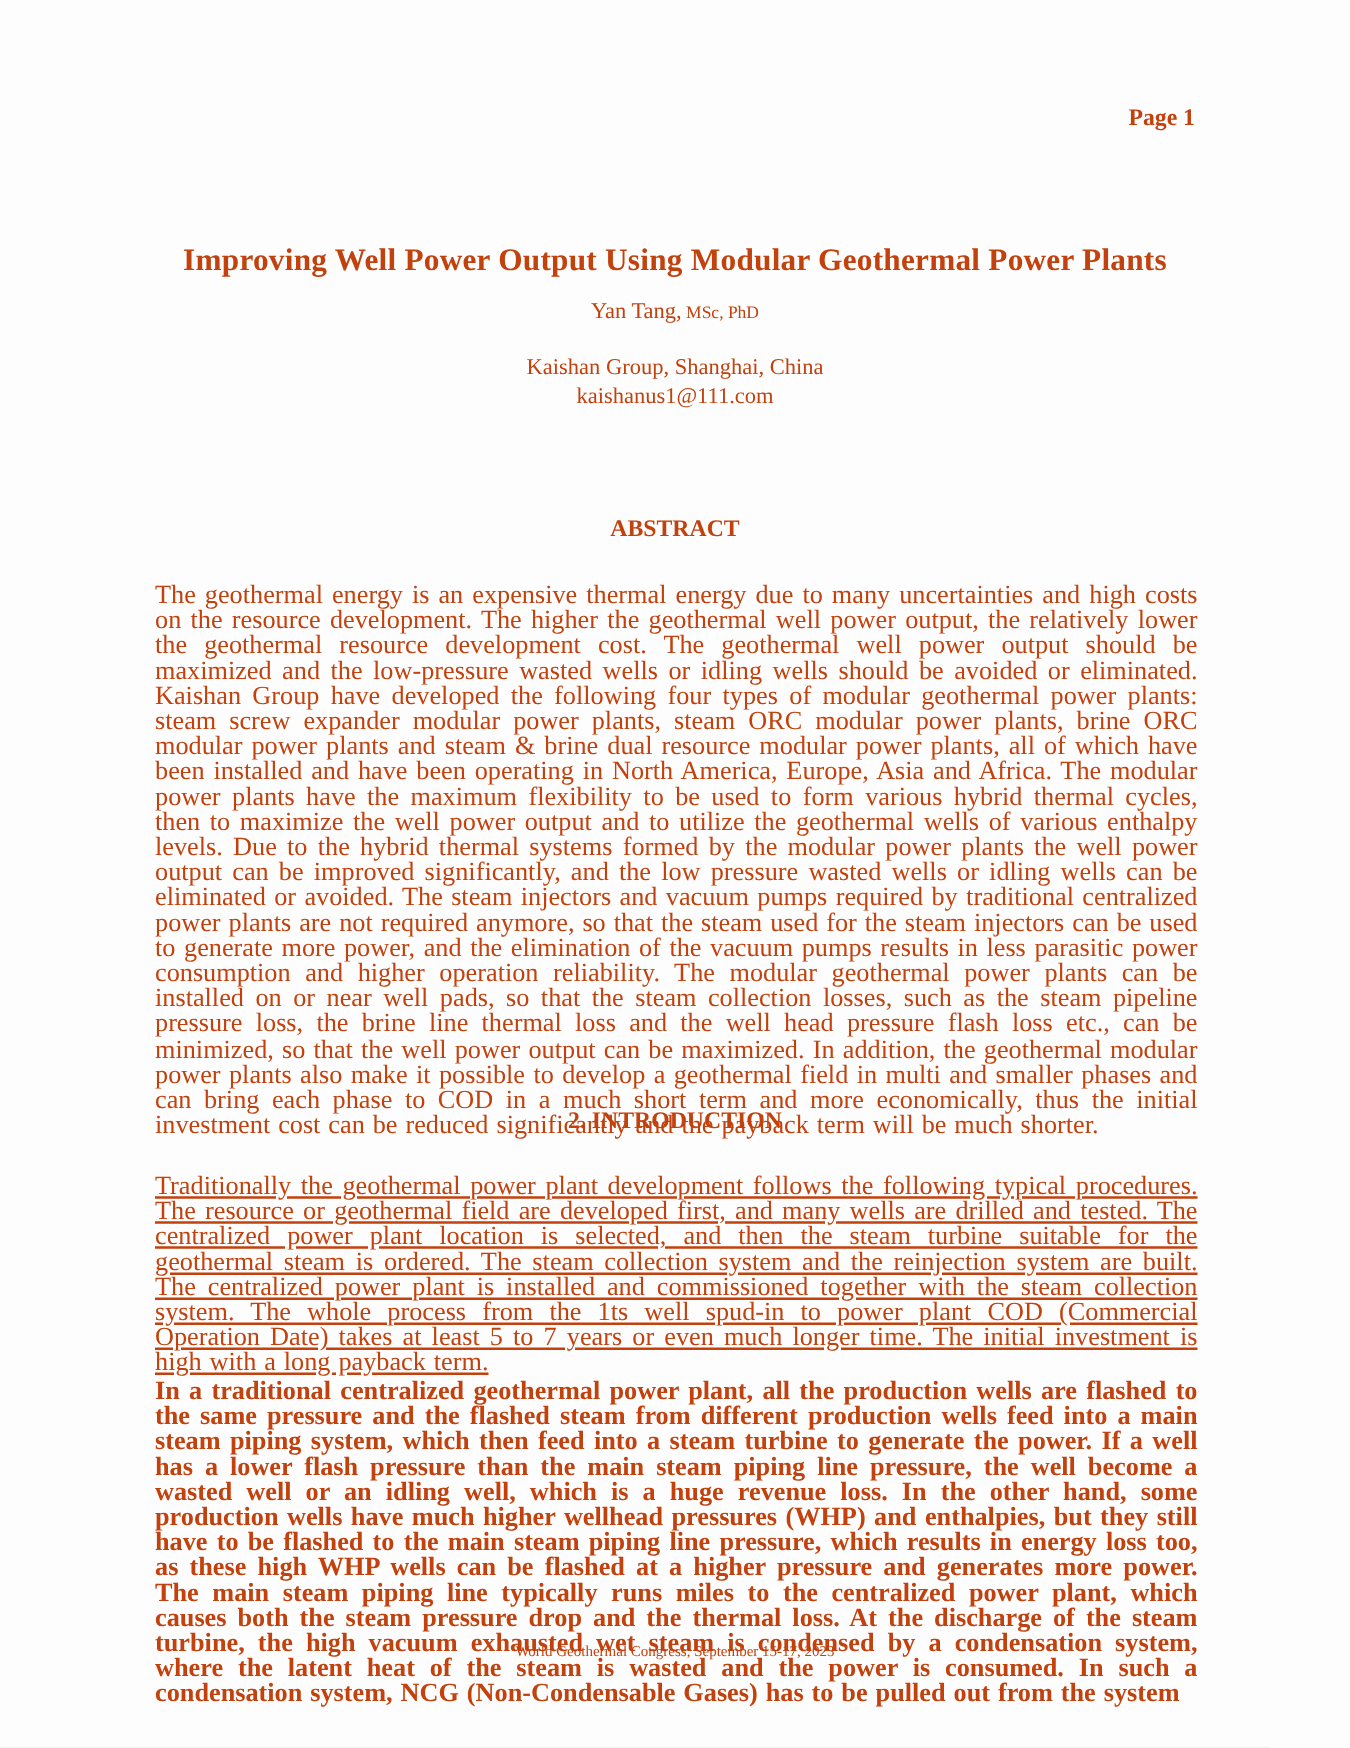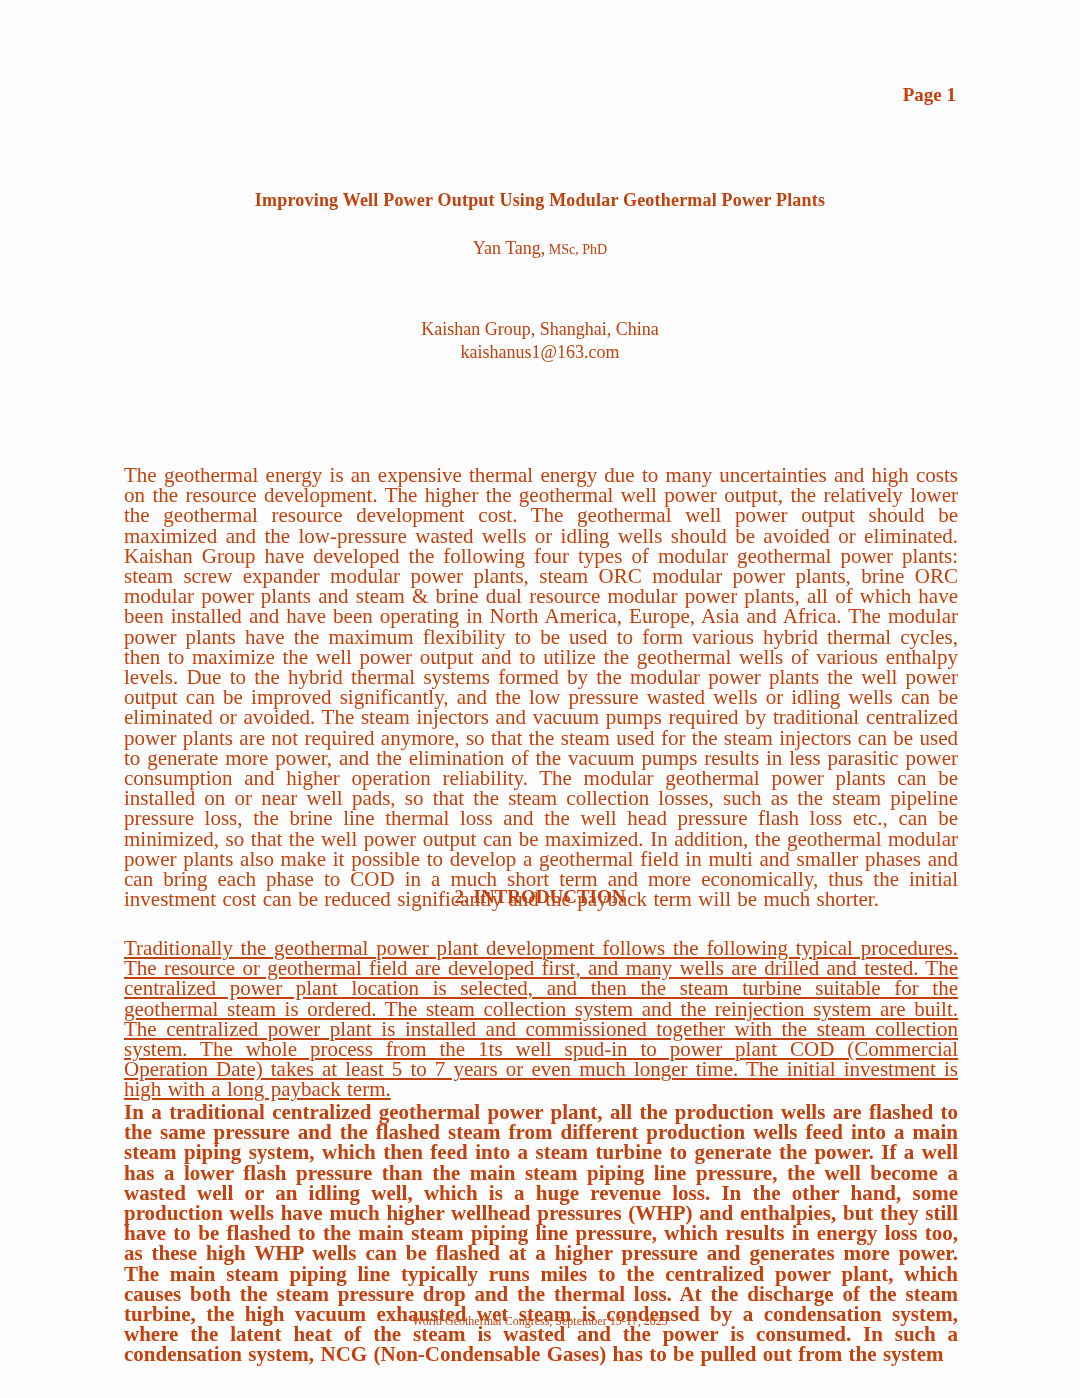--- a/index.html
+++ b/index.html
@@ -23,21 +23,21 @@
     right: 124px;
     font-size: 19px;
     font-weight: bold;
   }
   .title {
     position: absolute;
     top: 178px;
     left: 0;
     width: 100%;
     text-align: center;
-    font-size: 18px;
+    font-size: 25px;
     font-weight: bold;
     letter-spacing: 0.2px;
   }
   .byline {
     position: absolute;
     top: 238px;
     left: 0;
     width: 100%;
     text-align: center;
     font-size: 18px;
@@ -46,21 +46,20 @@
     font-size: 14px;
   }
   .affiliation-block {
     position: absolute;
     top: 282px;
     left: 0;
     width: 100%;
     text-align: center;
     font-size: 18px;
     line-height: 23px;
-    margin-top: 36px;
   }
   .section-heading {
     position: absolute;
     left: 0;
     width: 100%;
     text-align: center;
     font-size: 19px;
     font-weight: bold;
   }
   .abstract-heading { top: 397px; }
@@ -94,23 +93,24 @@
   <div class="page-number">Page 1</div>
 
   <h1 class="title">Improving Well Power Output Using Modular Geothermal Power Plants</h1>
 
   <div class="byline">
     <span>Yan Tang,</span><span class="credentials"> MSc, PhD</span>
   </div>
 
   <div class="affiliation-block">
     <div>Kaishan Group, Shanghai, China</div>
-    <div>kaishanus1@163.com</div>
+    <div>kaishanus1@111.com</div>
   </div>
 
+  <h2 class="section-heading abstract-heading">ABSTRACT</h2>
 
   <p class="body-text abstract-body">The geothermal energy is an expensive thermal energy due to many uncertainties and high costs on the resource development. The higher the geothermal well power output, the relatively lower the geothermal resource development cost. The geothermal well power output should be maximized and the low-pressure wasted wells or idling wells should be avoided or eliminated. Kaishan Group have developed the following four types of modular geothermal power plants: steam screw expander modular power plants, steam ORC modular power plants, brine ORC modular power plants and steam &amp; brine dual resource modular power plants, all of which have been installed and have been operating in North America, Europe, Asia and Africa. The modular power plants have the maximum flexibility to be used to form various hybrid thermal cycles, then to maximize the well power output and to utilize the geothermal wells of various enthalpy levels. Due to the hybrid thermal systems formed by the modular power plants the well power output can be improved significantly, and the low pressure wasted wells or idling wells can be eliminated or avoided. The steam injectors and vacuum pumps required by traditional centralized power plants are not required anymore, so that the steam used for the steam injectors can be used to generate more power, and the elimination of the vacuum pumps results in less parasitic power consumption and higher operation reliability. The modular geothermal power plants can be installed on or near well pads, so that the steam collection losses, such as the steam pipeline pressure loss, the brine line thermal loss and the well head pressure flash loss etc., can be minimized, so that the well power output can be maximized. In addition, the geothermal modular power plants also make it possible to develop a geothermal field in multi and smaller phases and can bring each phase to COD in a much short term and more economically, thus the initial investment cost can be reduced significantly and the payback term will be much shorter.</p>
 
   <h2 class="section-heading intro-heading">2. INTRODUCTION</h2>
 
   <p class="body-text intro-para-1">Traditionally the geothermal power plant development follows the following typical procedures. The resource or geothermal field are developed first, and many wells are drilled and tested. The centralized power plant location is selected, and then the steam turbine suitable for the geothermal steam is ordered. The steam collection system and the reinjection system are built. The centralized power plant is installed and commissioned together with the steam collection system. The whole process from the 1ts well spud-in to power plant COD (Commercial Operation Date) takes at least 5 to 7 years or even much longer time. The initial investment is high with a long payback term.</p>
 
   <p class="body-text intro-para-2">In a traditional centralized geothermal power plant, all the production wells are flashed to the same pressure and the flashed steam from different production wells feed into a main steam piping system, which then feed into a steam turbine to generate the power. If a well has a lower flash pressure than the main steam piping line pressure, the well become a wasted well or an idling well, which is a huge revenue loss. In the other hand, some production wells have much higher wellhead pressures (WHP) and enthalpies, but they still have to be flashed to the main steam piping line pressure, which results in energy loss too, as these high WHP wells can be flashed at a higher pressure and generates more power. The main steam piping line typically runs miles to the centralized power plant, which causes both the steam pressure drop and the thermal loss. At the discharge of the steam turbine, the high vacuum exhausted wet steam is condensed by a condensation system, where the latent heat of the steam is wasted and the power is consumed. In such a condensation system, NCG (Non-Condensable Gases) has to be pulled out from the system</p>
 
   <div class="footer">World Geothermal Congress, September 15-17, 2023</div>

